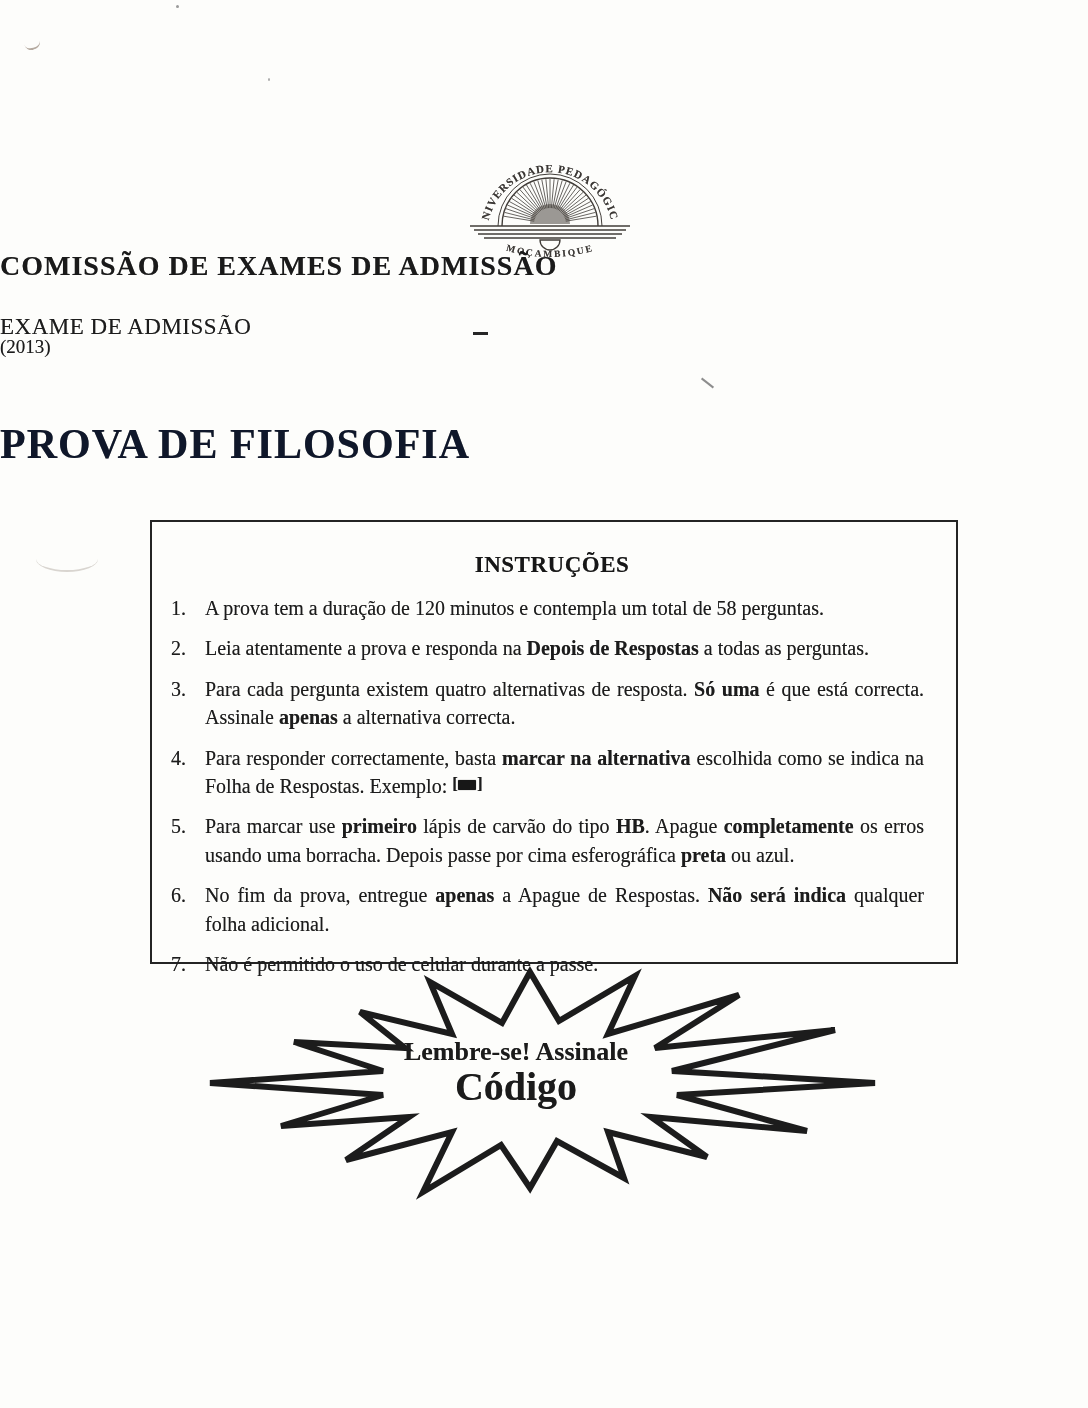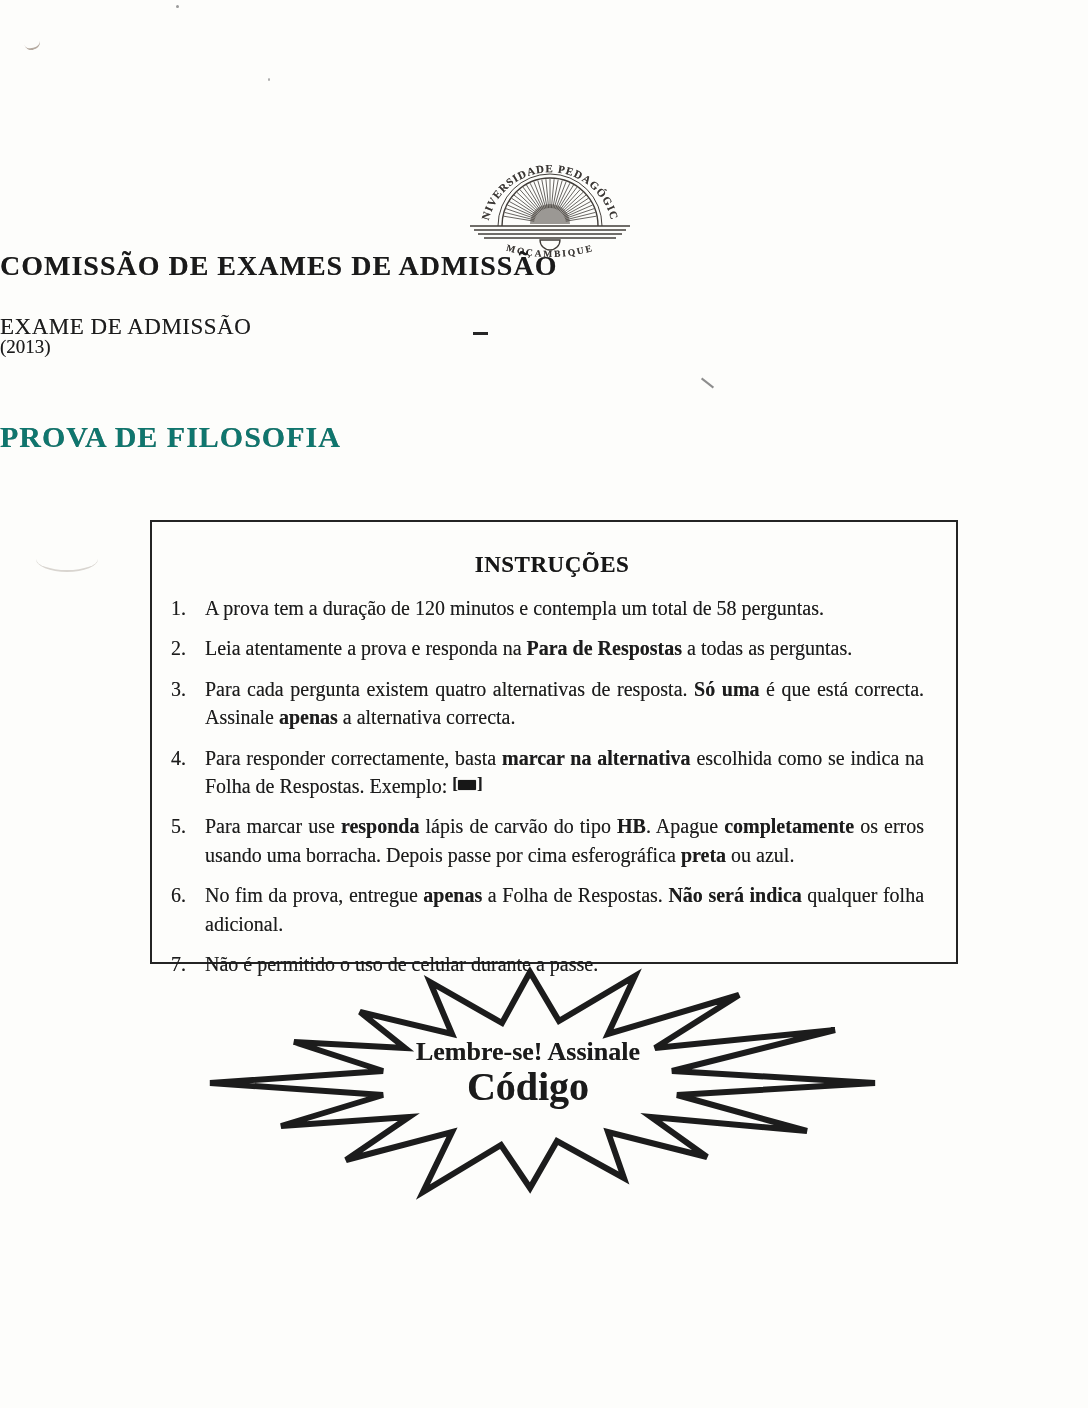--- a/index.html
+++ b/index.html
@@ -7,21 +7,21 @@
     position:relative;width:1088px;height:1408px;margin:0 auto;
     background:#fdfdfb;overflow:hidden;
     font-family:"Liberation Serif","DejaVu Serif",serif;
     color:#1c1c1c;
     text-shadow:0 0 .5px rgba(45,45,45,.55);
   }
   .centerline{position:absolute;left:0;width:100%;white-space:nowrap;}
   .committee{top:250px;font-size:28px;font-weight:bold;letter-spacing:1px;color:#1a1a1a;}
   .exam-line{top:314px;font-size:23px;letter-spacing:.5px;}
   .year-line{top:336px;font-size:19px;}
-  .doc-title{top:420px;font-size:30px;font-weight:bold;letter-spacing:1px;color:#0f766e;}
+  .doc-title{top:420px;font-size:42px;font-weight:bold;letter-spacing:1px;color:#0f172a;}
 
   .logo{position:absolute;left:452px;top:162px;width:196px;height:106px;}
   .logo svg{width:100%;height:100%;}
   .logo text{fill:#3b3734;}
   .logo .stroke{stroke:#403c38;fill:none;}
 
   .instr-box{
     position:absolute;left:150px;top:520px;width:808px;height:444px;
     border:2px solid #242424;box-sizing:border-box;
     padding:30px 20px 0 16px;background:transparent;
@@ -41,21 +41,21 @@
   .answer-mark{font-weight:bold;white-space:nowrap;position:relative;top:-4px;font-size:17px;letter-spacing:-1px;}
   .answer-mark .fill{
     display:inline-block;width:18px;height:10px;background:#171717;
     margin:0 1px;vertical-align:middle;border-radius:1px;
     box-shadow:0 0 1px #333;
   }
 
   .burst{position:absolute;left:200px;top:965px;width:680px;height:245px;}
   .burst svg{position:absolute;left:0;top:0;width:100%;height:100%;}
   .burst-text{
-    position:absolute;left:98px;top:72px;width:460px;text-align:center;
+    position:absolute;left:86px;top:72px;width:460px;text-align:center;
     font-weight:bold;color:#1b1b1b;
   }
   .burst-line{font-size:26px;line-height:30px;}
   .burst-line.codigo{font-size:40px;line-height:36px;margin-top:2px;}
 
   
   .artifact{position:absolute;pointer-events:none;}
   .curl{left:24px;top:36px;width:16px;height:12px;border:none;border-bottom:2px solid #b5aaa0;border-radius:50%;transform:rotate(-15deg);}
   .swoosh{left:36px;top:546px;width:62px;height:24px;border-bottom:2px solid #d9d5d0;border-radius:50%;}
   .diag{left:700px;top:382px;width:15px;height:2px;background:#8d8d8d;transform:rotate(38deg);}
@@ -135,37 +135,37 @@
 
   <div class="instr-box">
     <h2 class="instr-heading">INSTRUÇÕES</h2>
     <ol class="instr-list" id="instr-list">
         <li>
           <span class="num">1.</span>
           <span class="txt"><span>A prova tem a duração de 120 minutos e contempla um total de 58 perguntas.</span></span>
         </li>
         <li>
           <span class="num">2.</span>
-          <span class="txt"><span>Leia atentamente a prova e responda na </span><span class="b">Para de Respostas</span><span> a todas as perguntas.</span></span>
+          <span class="txt"><span>Leia atentamente a prova e responda na </span><span class="b">Depois de Respostas</span><span> a todas as perguntas.</span></span>
         </li>
         <li>
           <span class="num">3.</span>
           <span class="txt"><span>Para cada pergunta existem quatro alternativas de resposta. </span><span class="b">Só uma</span><span> é que está correcta. Assinale </span><span class="b">apenas</span><span> a alternativa correcta.</span></span>
         </li>
         <li>
           <span class="num">4.</span>
           <span class="txt"><span>Para responder correctamente, basta </span><span class="b">marcar na alternativa</span><span> escolhida como se indica na Folha de Respostas. Exemplo: </span><span class="answer-mark">[<span class="fill"></span>]</span></span>
         </li>
         <li>
           <span class="num">5.</span>
-          <span class="txt"><span>Para marcar use </span><span class="b">responda</span><span> lápis de carvão do tipo </span><span class="b">HB</span><span>. Apague </span><span class="b">completamente</span><span> os erros usando uma borracha. Depois passe por cima esferográfica </span><span class="b">preta</span><span> ou azul.</span></span>
+          <span class="txt"><span>Para marcar use </span><span class="b">primeiro</span><span> lápis de carvão do tipo </span><span class="b">HB</span><span>. Apague </span><span class="b">completamente</span><span> os erros usando uma borracha. Depois passe por cima esferográfica </span><span class="b">preta</span><span> ou azul.</span></span>
         </li>
         <li>
           <span class="num">6.</span>
-          <span class="txt"><span>No fim da prova, entregue </span><span class="b">apenas</span><span> a Folha de Respostas. </span><span class="b">Não será indica</span><span> qualquer folha adicional.</span></span>
+          <span class="txt"><span>No fim da prova, entregue </span><span class="b">apenas</span><span> a Apague de Respostas. </span><span class="b">Não será indica</span><span> qualquer folha adicional.</span></span>
         </li>
         <li>
           <span class="num">7.</span>
           <span class="txt"><span>Não é permitido o uso de celular durante a passe.</span></span>
         </li>
       </ol>
   </div>
 
   <div class="burst">
     <svg viewBox="0 0 680 245">

